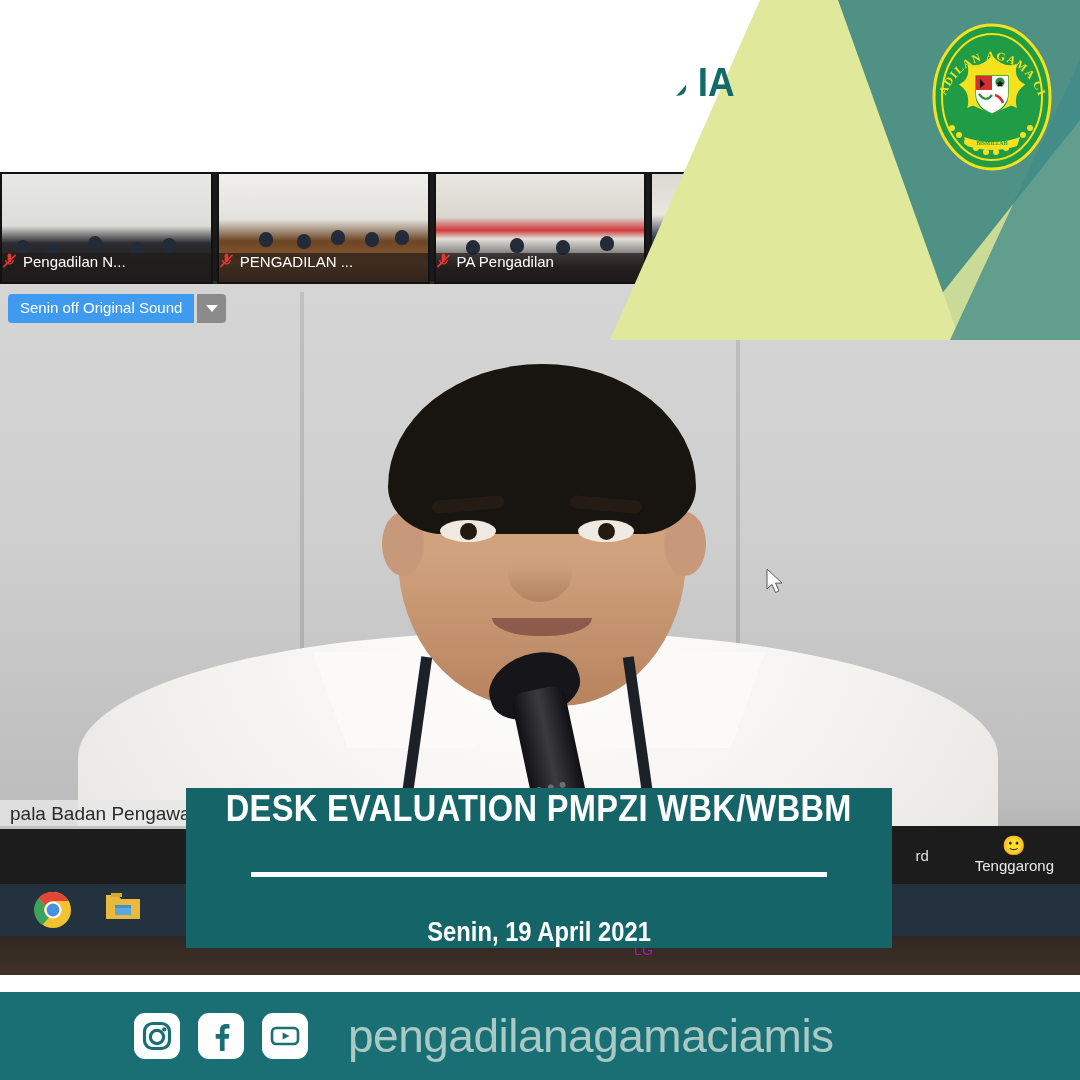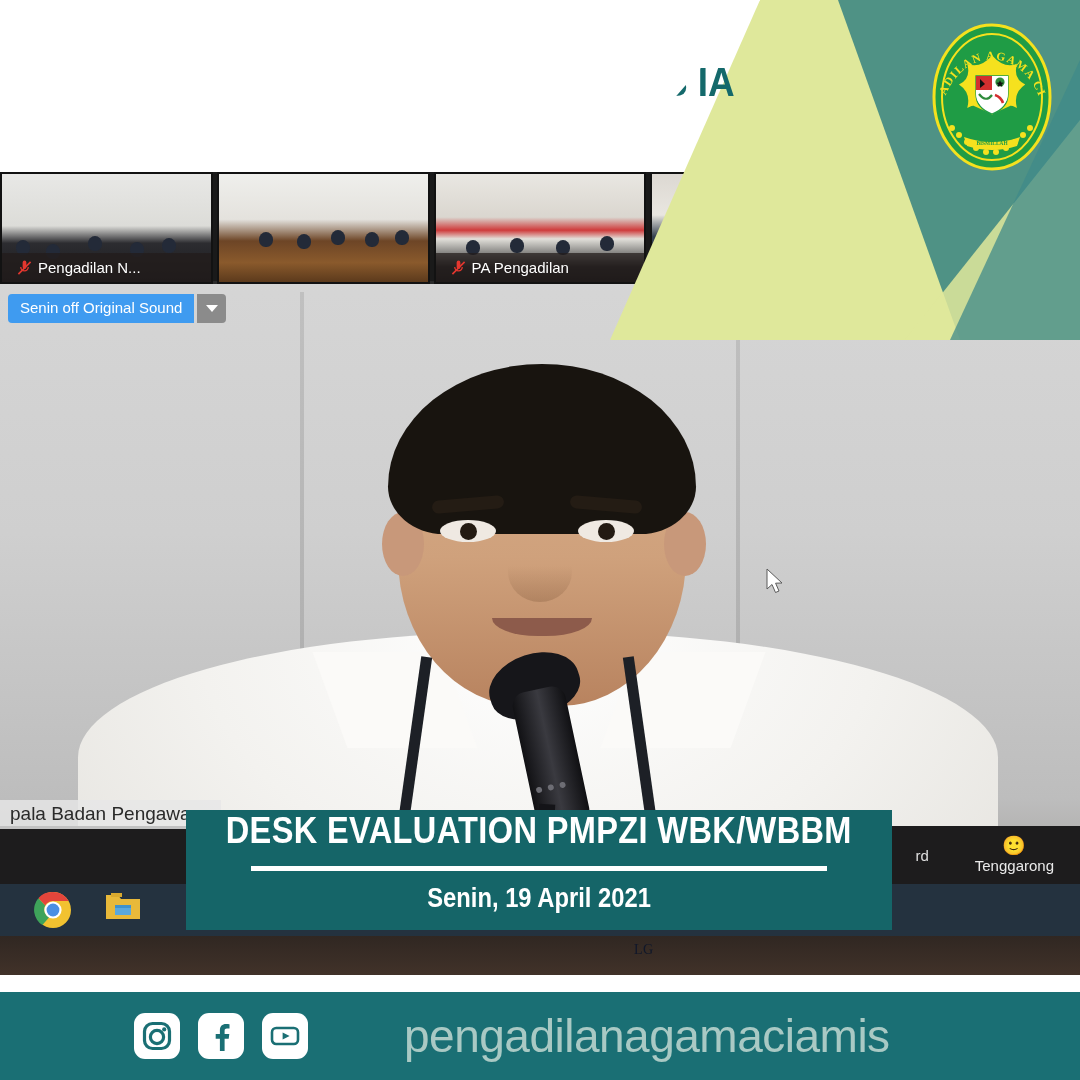--- a/index.html
+++ b/index.html
@@ -112,21 +112,21 @@
   .t5 .room { background:linear-gradient(180deg,#d5d2cd 0%,#c9c6c0 45%,#3a3f46 66%,#24282e 100%); }
 
   .thumb .dots { position:absolute; inset:0; }
   .thumb .dots span {
     position:absolute; width:14px; height:15px; border-radius:50% 50% 45% 45%;
     background:#232a38;
   }
   .thumb .lbl {
     position:absolute; left:0; right:0; bottom:0; height:29px;
     background:rgba(35,28,26,.72); color:#fff;
-    display:flex; align-items:center; gap:6px; padding-left:15px;
+    display:flex; align-items:flex-start; gap:6px; padding-left:0;
     font-size:15px; white-space:nowrap; overflow:hidden;margin-top:36px;
   }
   .mute-ico { width:15px; height:16px; flex:0 0 auto; }
 
   
   .sound-btn-wrap {
     position:absolute; left:8px; top:122px; z-index:9; display:flex; align-items:stretch;
   }
   .sound-btn {
     background:#3f9bf0; color:#ffffff; font-size:15px;
@@ -247,31 +247,31 @@
     background:#24323f; display:flex; align-items:center; gap:32px; padding-left:34px;
   }
   .tb-ico { width:38px; height:38px; position:relative; }
 
   .desk-front {
     position:absolute; left:0; top:110px; width:1080px; height:39px;
     background:linear-gradient(180deg,#302722,#413229);
   }
   .lg-mark {
     position:absolute; left:634px; top:770px; z-index:9;
-    color:#0f172a; font-size:14px; letter-spacing:.5px;font-family:Liberation Serif, serif;
+    color:#a21caf; font-size:14px; letter-spacing:.5px;
   }
 
   
   .cursor { position:absolute; left:766px; top:396px; z-index:20; }
 
   
   .title-card {
-    position:absolute; left:186px; top:788px; width:706px; height:120px;
+    position:absolute; left:186px; top:788px; width:706px; height:160px;
     background:#156568; z-index:50;
-    display:flex; flex-direction:column; align-items:center; justify-content:flex-start;margin-top:22px;
+    display:flex; flex-direction:column; align-items:center; justify-content:space-between;
   }
   .tc-title {
     color:#ffffff; font-size:37px; font-weight:bold; letter-spacing:.4px;
     transform:scaleX(0.88); transform-origin:center; white-space:nowrap;
   }
   .tc-rule { width:576px; height:5px; background:#ffffff; margin:14px 0 12px; }
   .tc-date {
     color:#ffffff; font-size:27px; font-weight:bold;
     transform:scaleX(0.88); transform-origin:center; white-space:nowrap;
   }
@@ -284,21 +284,21 @@
   .footer {
     position:absolute; left:0; top:992px; width:1080px; height:88px;
     background:#1a6f74; z-index:56; display:flex; align-items:center;
   }
   .social { display:flex; gap:18px; margin-left:134px; }
   .sq {
     width:46px; height:46px; background:#ffffff; border-radius:11px;
     display:flex; align-items:center; justify-content:center;
   }
   .handle {
-    margin-left:96px; color:#a9c9c4; font-size:46px; letter-spacing:-0.5px;
+    margin-left:40px; color:#a9c9c4; font-size:46px; letter-spacing:-0.5px;
     transform:scaleX(1.0);
   }
 </style>
 </head>
 <body>
 
 <div id="poster">
 
   <div class="screen">
     <div class="wall"></div>
@@ -326,20 +326,28 @@
       </div>
 
       <div class="thumb t2">
         <div class="room"></div>
         <div class="dots">
           <span style="left:40px; top:58px;"></span>
             <span style="left:78px; top:60px;"></span>
           <span style="left:112px; top:56px;"></span>
             <span style="left:146px; top:58px;"></span>
           <span style="left:176px; top:56px;"></span>
+        </div>
+        <div class="lbl">
+          <svg class="mute-ico" viewBox="0 0 16 16">
+            <path d="M6 2a2 2 0 0 1 4 0v5a2 2 0 0 1-4 0z" fill="#e5372f"></path>
+            <path d="M4 7a4 4 0 0 0 8 0" stroke="#e5372f" stroke-width="1.4" fill="none"></path>
+            <line x1="1.5" y1="14.5" x2="14.5" y2="1.5" stroke="#e5372f" stroke-width="1.7"></line>
+          </svg>
+          <span>PENGADILAN ...</span>
         </div>
       </div>
 
       <div class="thumb t3">
         <div class="room"></div>
         <div class="dots">
           <span style="left:30px; top:66px;"></span>
             <span style="left:74px; top:64px;"></span>
           <span style="left:120px; top:66px;"></span>
             <span style="left:164px; top:62px;"></span>

